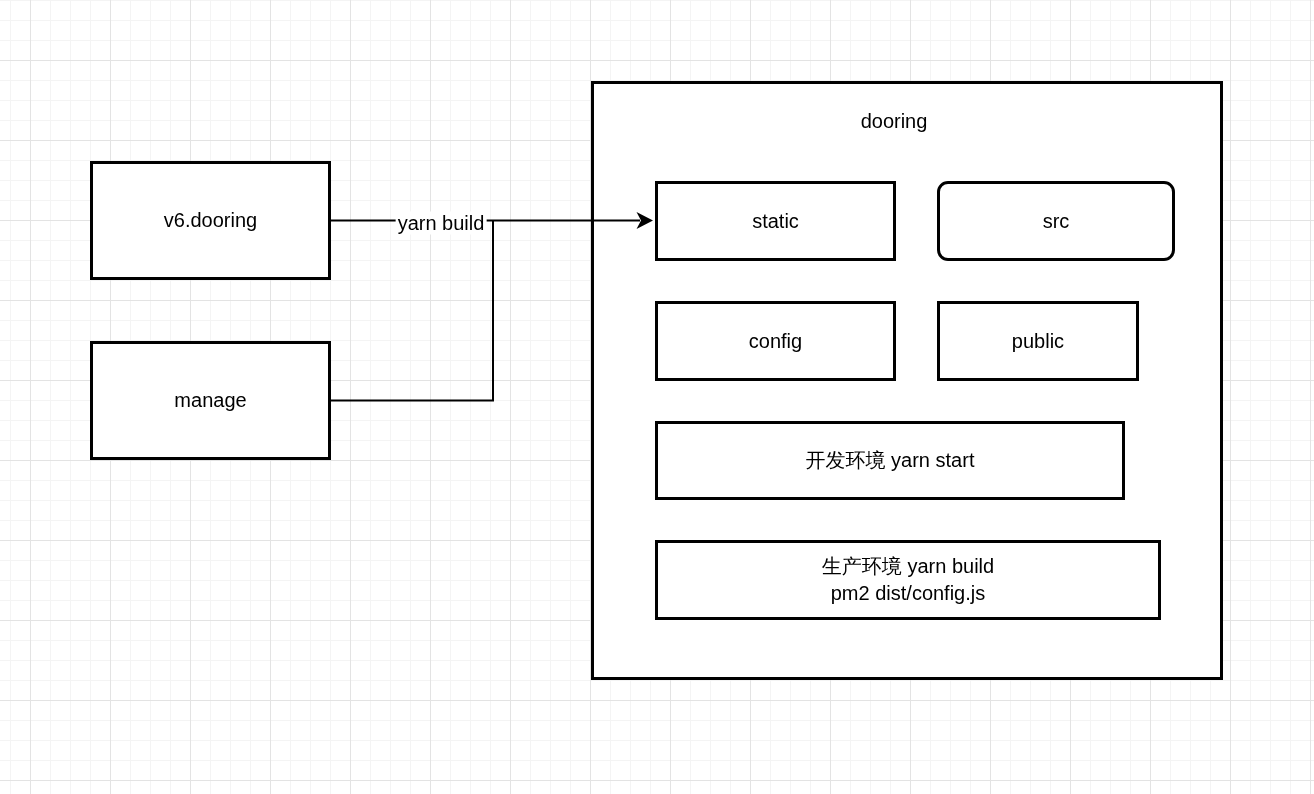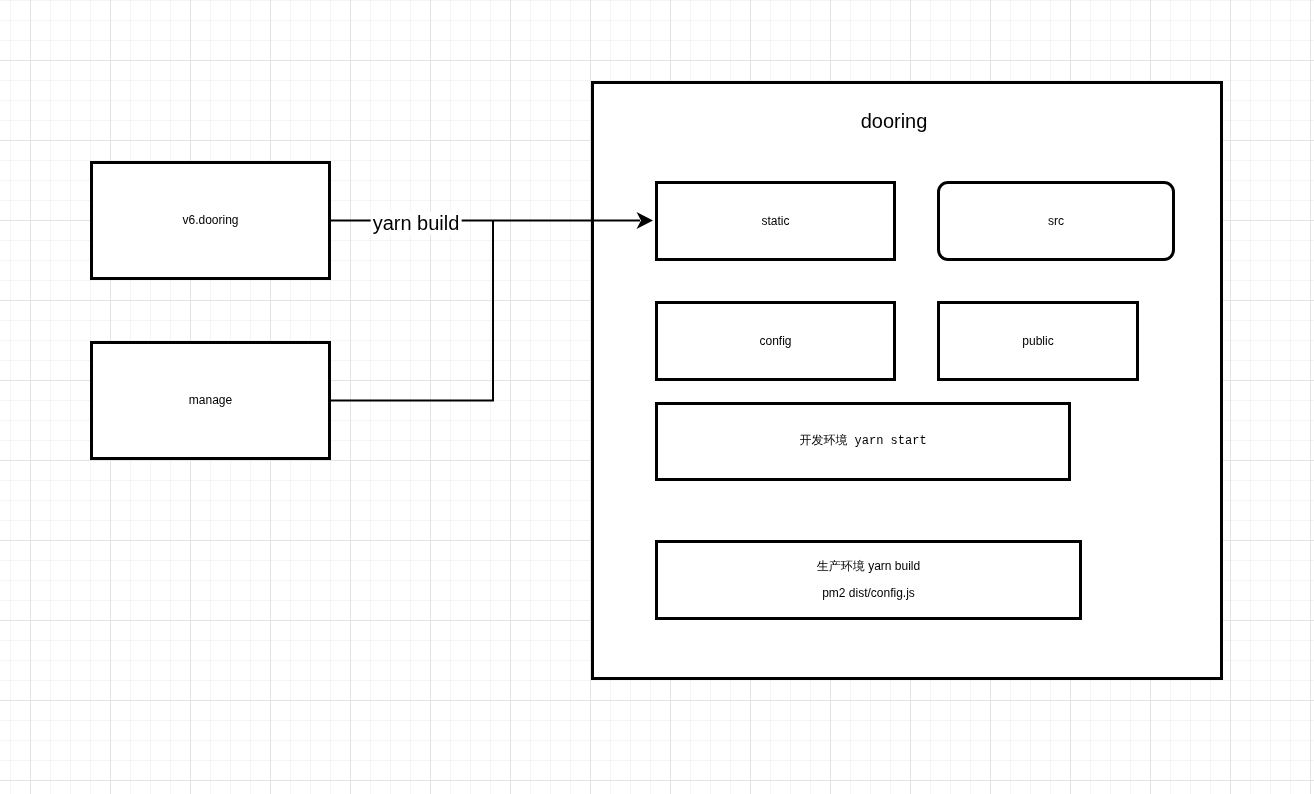--- a/index.html
+++ b/index.html
@@ -32,21 +32,21 @@
   }
   .node {
     position: absolute;
     box-sizing: border-box;
     border: 3px solid #000000;
     background: #ffffff;
     display: flex;
     align-items: center;
     justify-content: center;
     text-align: center;
-    font-size: 12px;
+    font-size: 20px;
     line-height: 27px;
     z-index: 3;
   }
   .server-box {
     position: absolute;
     box-sizing: border-box;
     border: 3px solid #000000;
     background: #ffffff;
     z-index: 1;
     left: 591px; top: 81px; width: 632px; height: 599px;
@@ -54,36 +54,36 @@
   .server-title {
     position: absolute;
     left: 894px; top: 121px;
     transform: translate(-50%, -50%);
     font-size: 20px;
     z-index: 3;
     white-space: nowrap;
   }
   .edge-label {
     position: absolute;
-    left: 416px; top: 223px;
+    left: 441px; top: 223px;
     transform: translate(-50%, -50%);
     background: #ffffff;
     padding: 0 2px;
     font-size: 20px;
     white-space: nowrap;
     z-index: 4;
   }
   .n-v6      { left: 90px;  top: 161px; width: 241px; height: 119px; }
   .n-manage  { left: 90px;  top: 341px; width: 241px; height: 119px; }
   .n-static  { left: 655px; top: 181px; width: 241px; height: 80px; }
   .n-src     { left: 937px; top: 181px; width: 238px; height: 80px; border-radius: 11px; }
   .n-config  { left: 655px; top: 301px; width: 241px; height: 80px; }
   .n-public  { left: 937px; top: 301px; width: 202px; height: 80px; }
-  .n-dev     { left: 655px; top: 402px; width: 416px; height: 79px; font-family: Liberation Mono, monospace; }
-  .n-prod    { left: 655px; top: 540px; width: 427px; height: 80px; flex-direction: column; }
+  .n-dev     { left: 655px; top: 421px; width: 470px; height: 79px; }
+  .n-prod    { left: 655px; top: 540px; width: 506px; height: 80px; flex-direction: column; }
   .n-prod .tline { display: block; }
 </style>
 </head>
 <body>
 
 <div class="canvas">
 
   <div class="server-box"></div>
 
   <svg class="connectors" width="1314" height="794" viewBox="0 0 1314 794">

